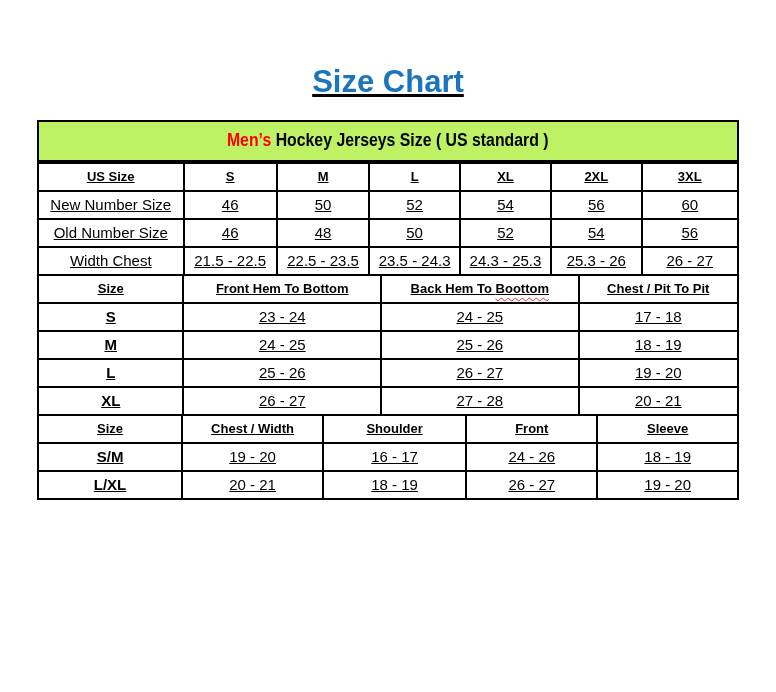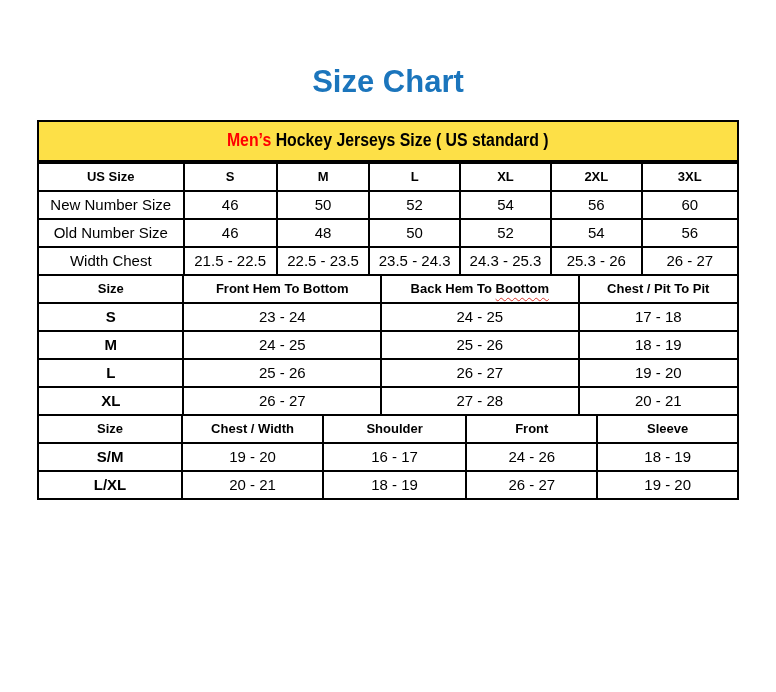--- a/index.html
+++ b/index.html
@@ -1,34 +1,34 @@
 <!DOCTYPE html>
 <html><head>
 <meta charset="utf-8">
 <style>
   html, body { margin: 0; padding: 0; background: #ffffff; }
   body {
     width: 776px; height: 692px; overflow: hidden;
     font-family: "Liberation Sans", sans-serif;
     -webkit-font-smoothing: antialiased;
   }
-  .page { width: 776px; height: 692px; position: relative; }
+  .page { width: 776px; height: 692px; position: relative; text-decoration: underline; }
   .title {
     margin: 0; padding-top: 64px; padding-bottom: 20px;
     text-align: center;
     font-size: 31px; font-weight: bold; letter-spacing: 0px;
     color: #1b75bc;
   }
   .chart-wrap {
     width: 698px; margin: 0 auto;
     border: 2px solid #000;
     background: #fff;
   }
   .band {
-    background: #fde047;
+    background: #bef264;
     border-top: 2px solid #000;
     border-bottom: 2px solid #000;
     text-align: center;
     padding: 8px 0 9px 0;
     line-height: 21px;
     white-space: nowrap;
   }
   .band:first-child { border-top: none; }
   .band-inner {
     display: inline-block;

